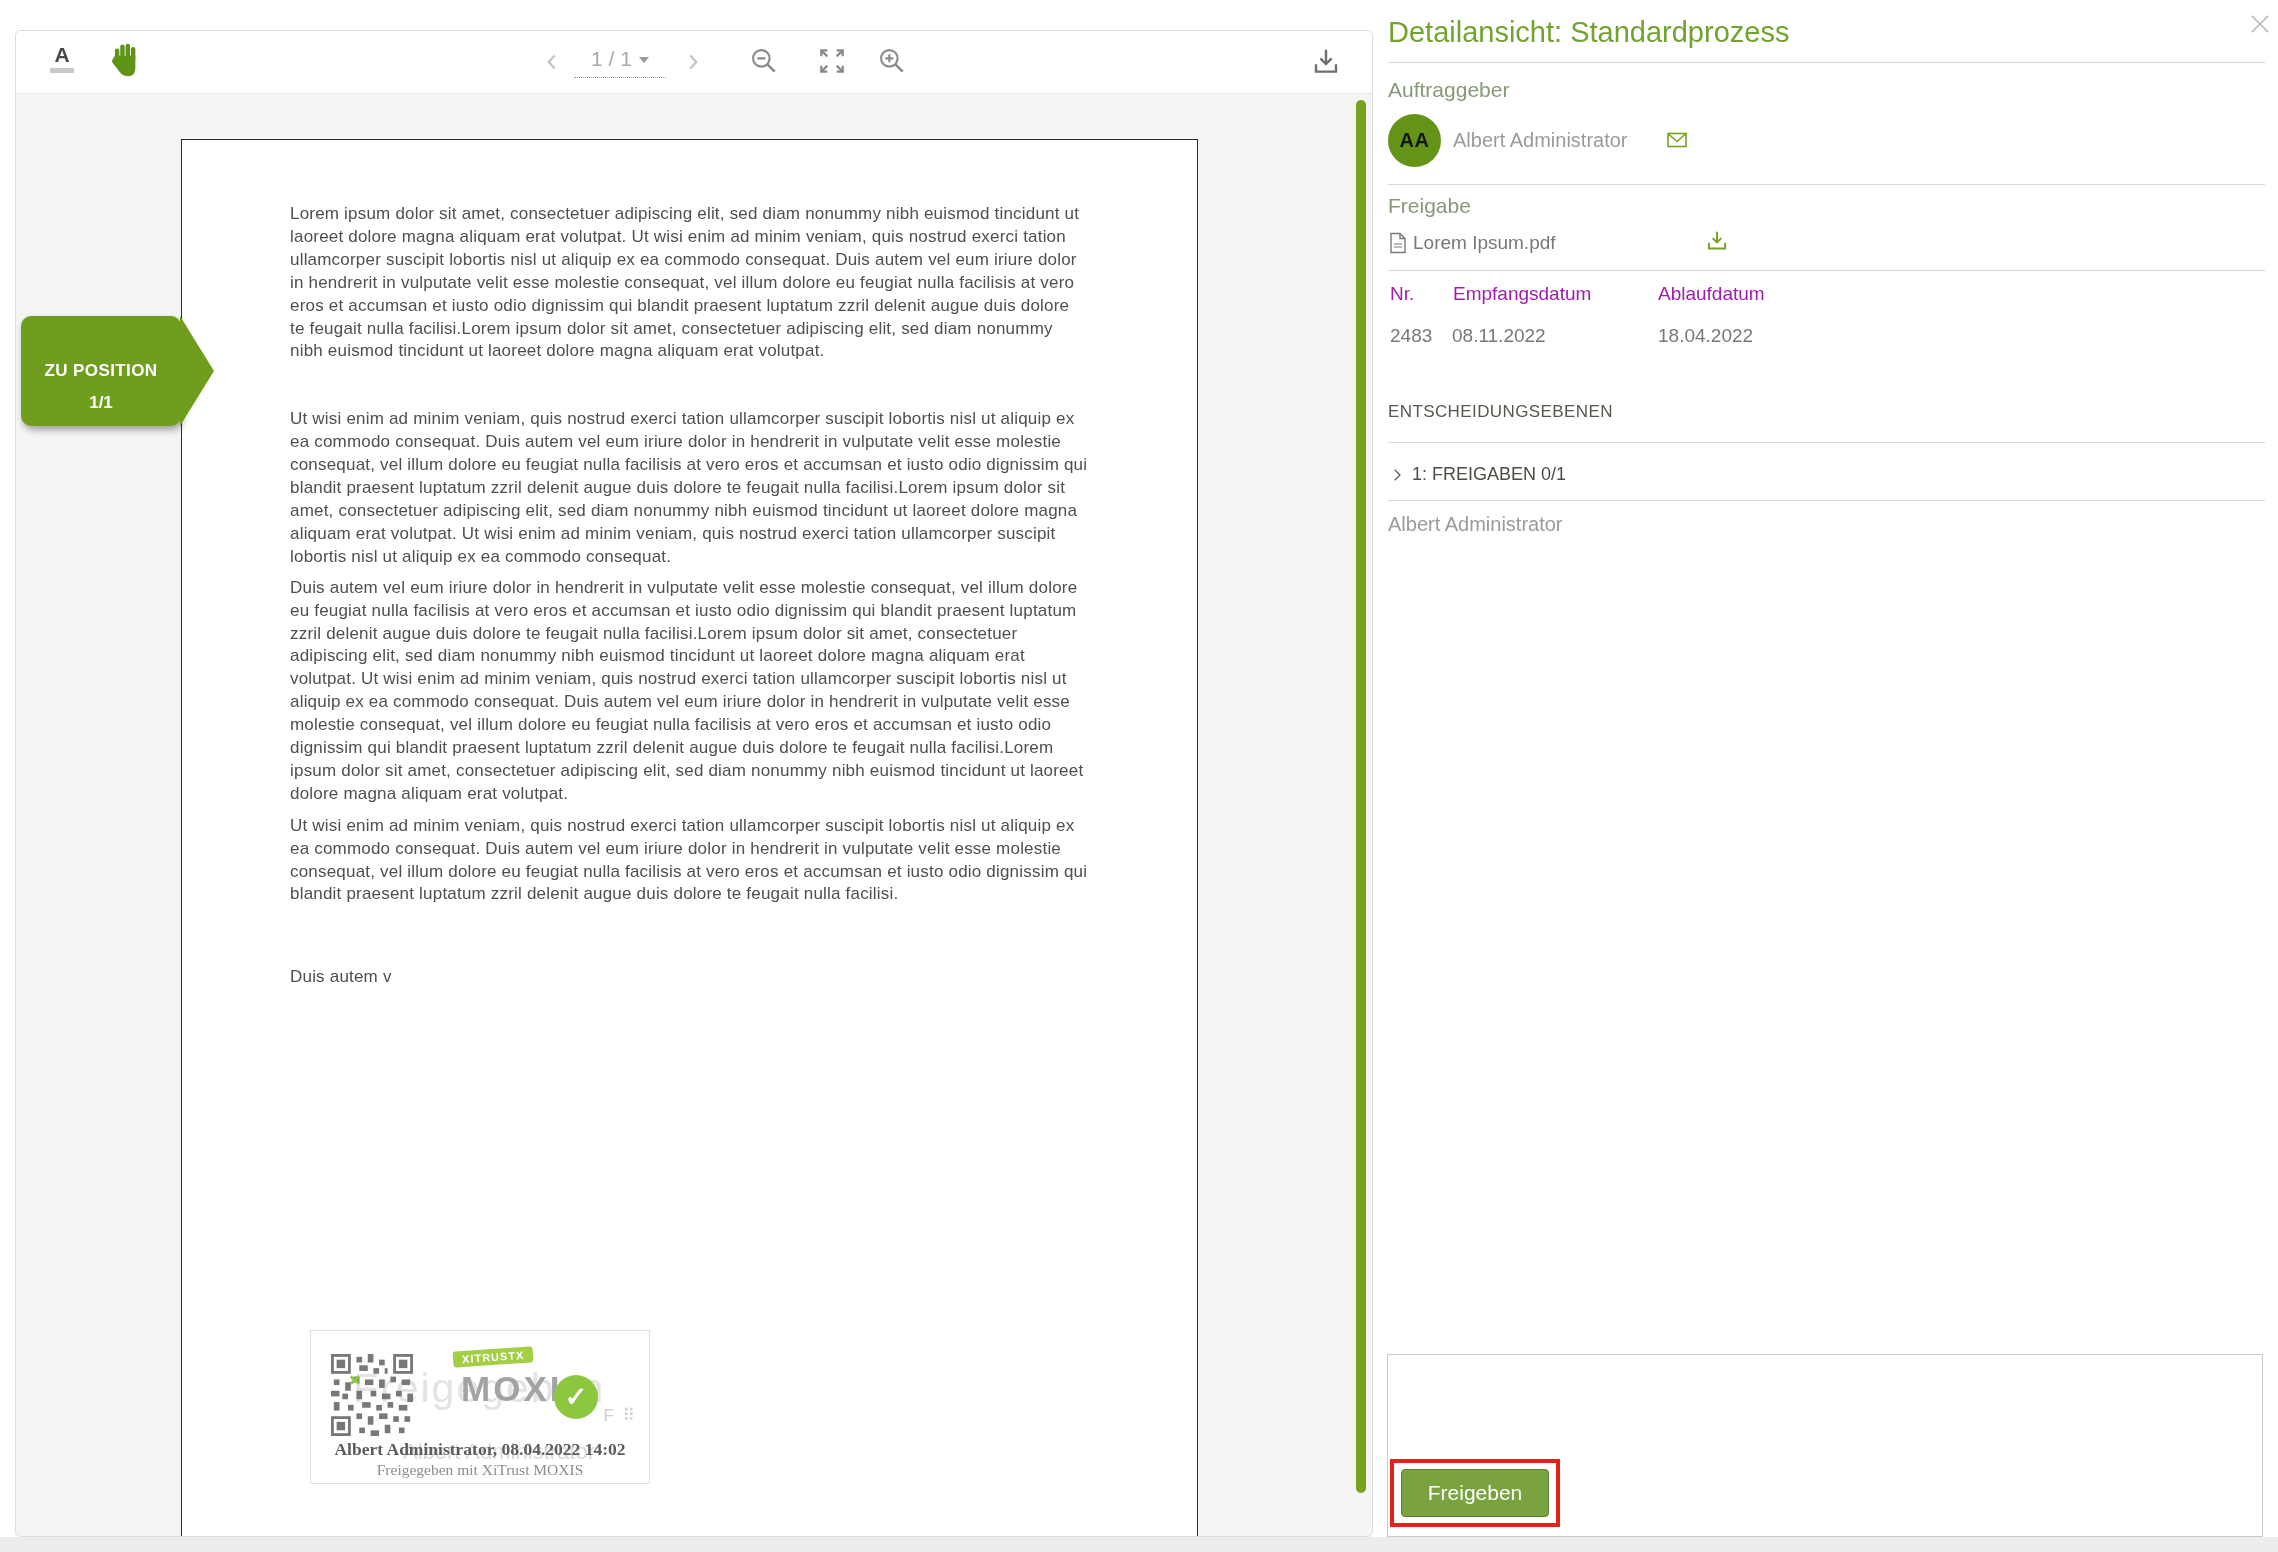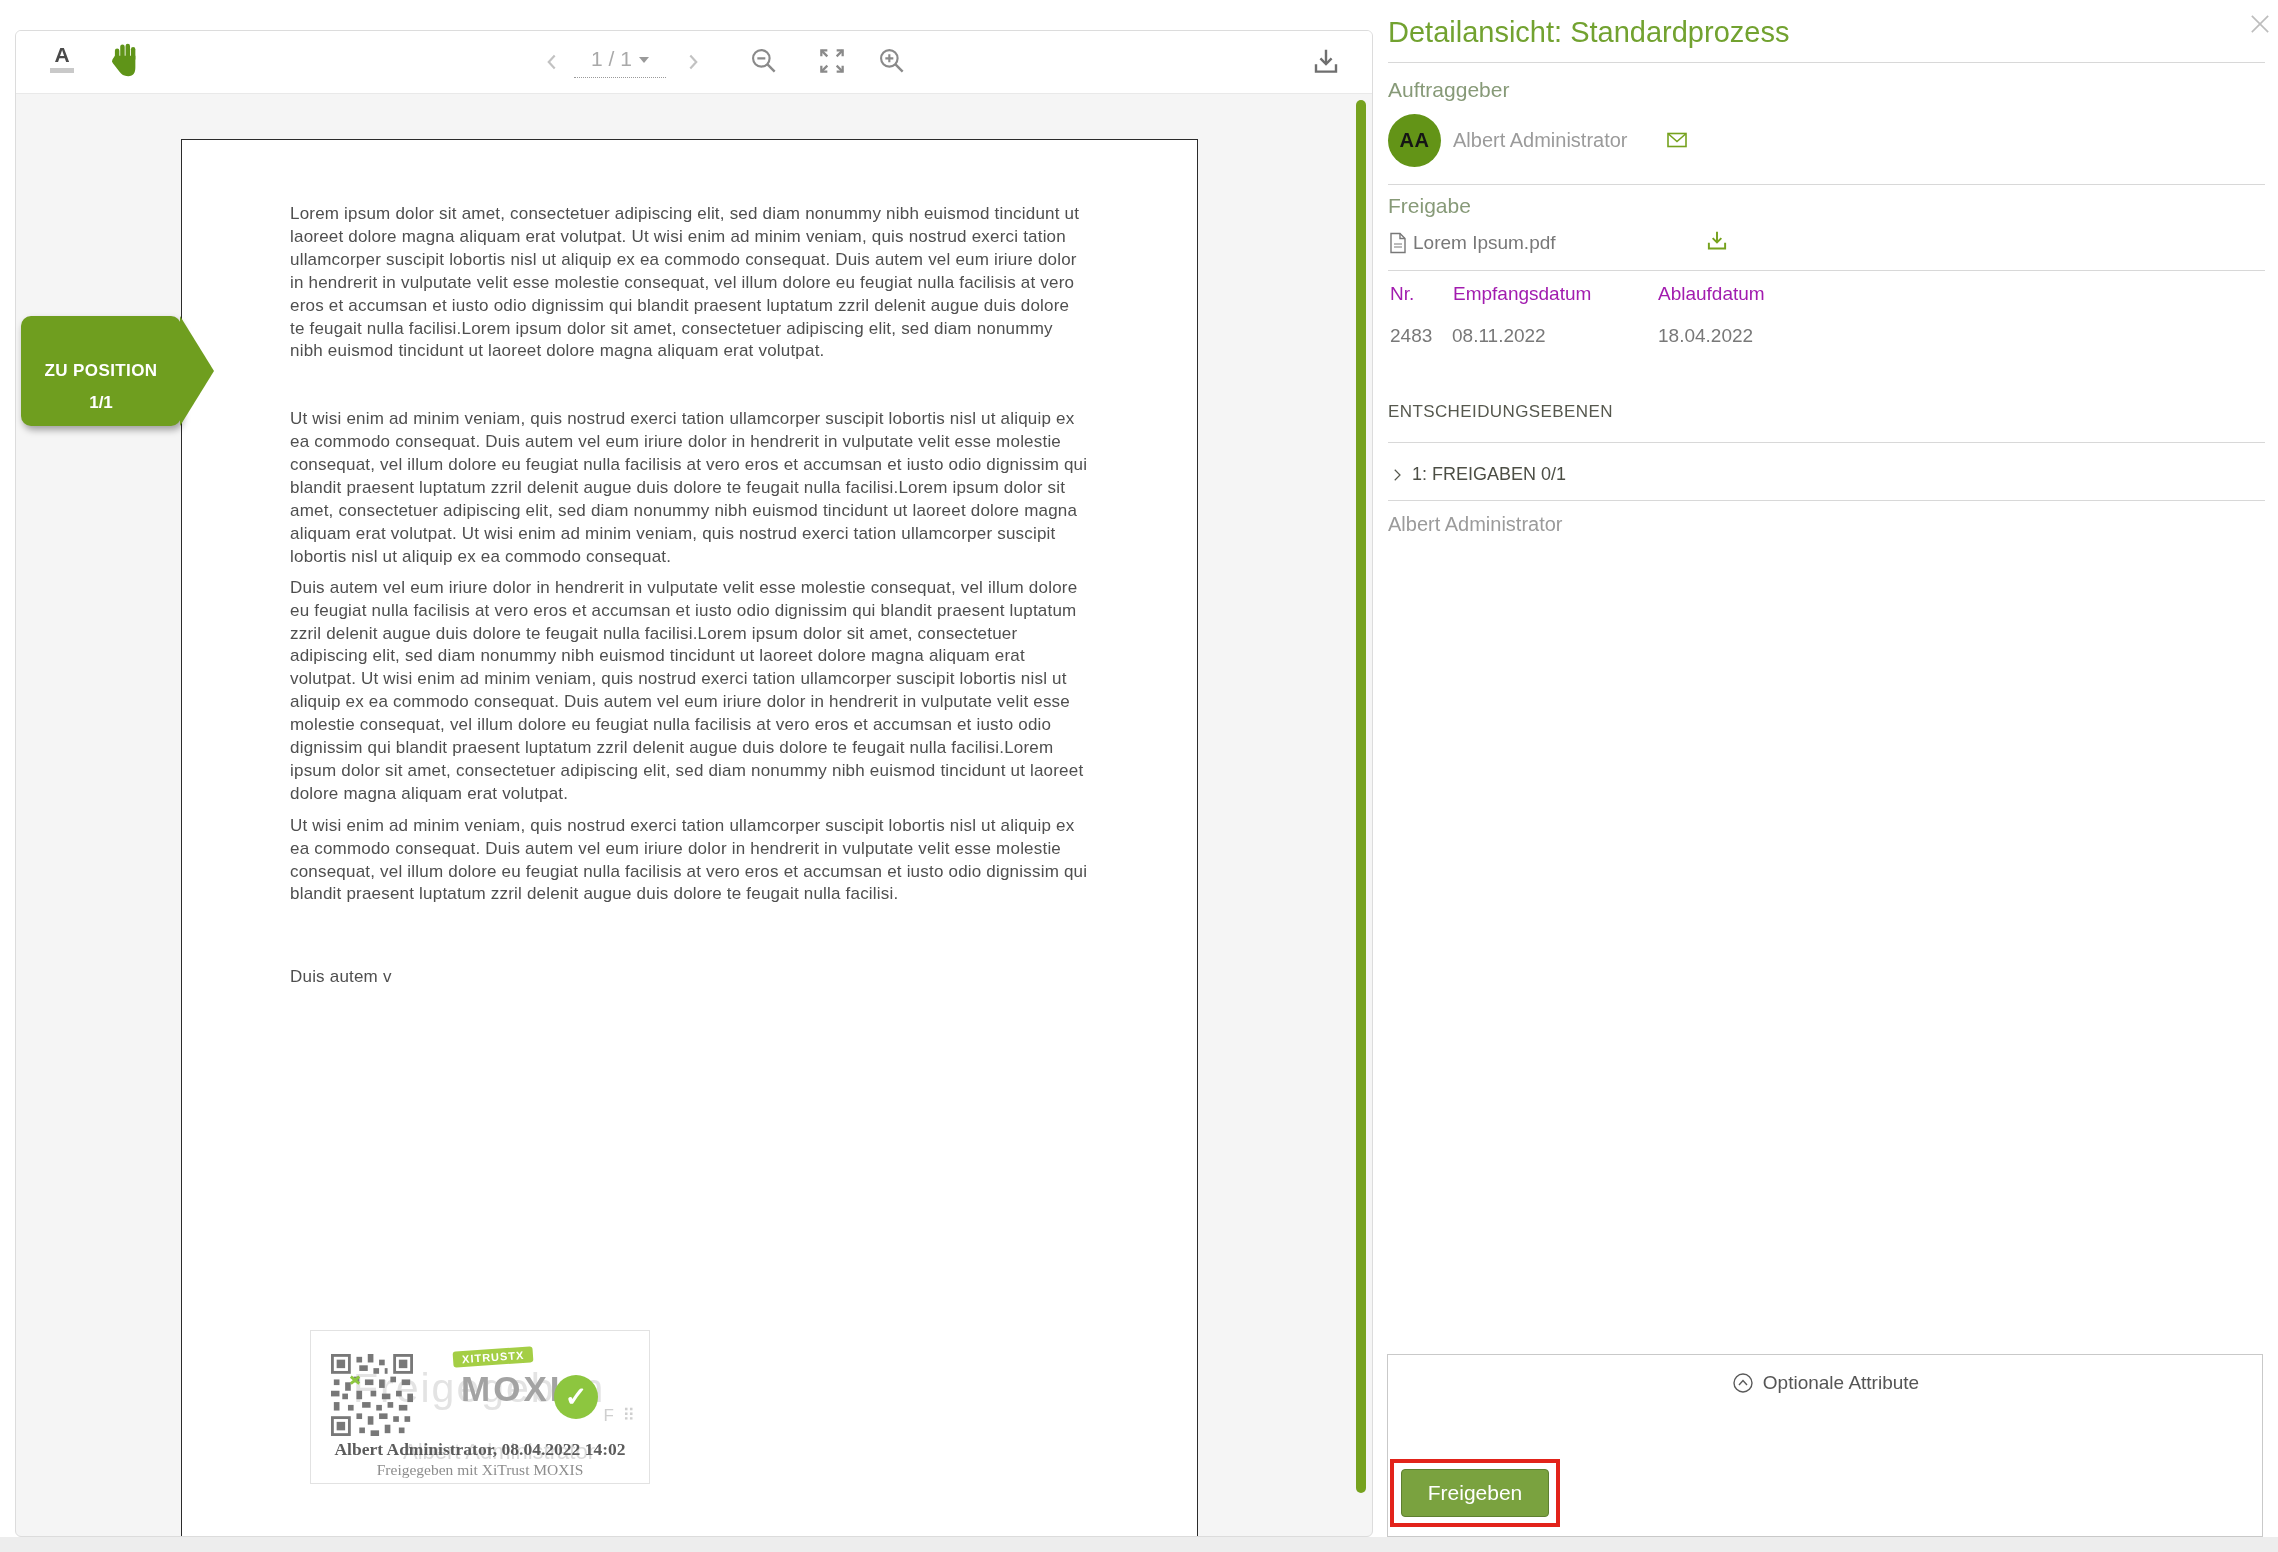--- a/index.html
+++ b/index.html
@@ -305,25 +305,18 @@
 </div>
 
 <div class="close-btn">
   <svg width="28" height="28" viewBox="0 0 24 24">
     <line x1="5" y1="5" x2="19" y2="19" stroke="#bdbdbd" stroke-width="1.4"></line>
     <line x1="19" y1="5" x2="5" y2="19" stroke="#bdbdbd" stroke-width="1.4"></line>
   </svg>
 </div>
 
 <div class="action-box">
-  <div class="attr-row">
-    <svg width="24" height="24" viewBox="0 0 24 24">
-      <circle cx="12" cy="12" r="9" fill="none" stroke="#5a5a5a" stroke-width="1.4"></circle>
-      <polyline points="8 14 12 9.5 16 14" fill="none" stroke="#5a5a5a" stroke-width="1.4"></polyline>
-    </svg>
-    <span>Optionale Attribute</span>
-  </div>
   <div class="red-box">
     <button class="approve-btn">Freigeben</button>
   </div>
 </div>
 
 <div class="bottom-strip"></div>
 
 </body></html>

